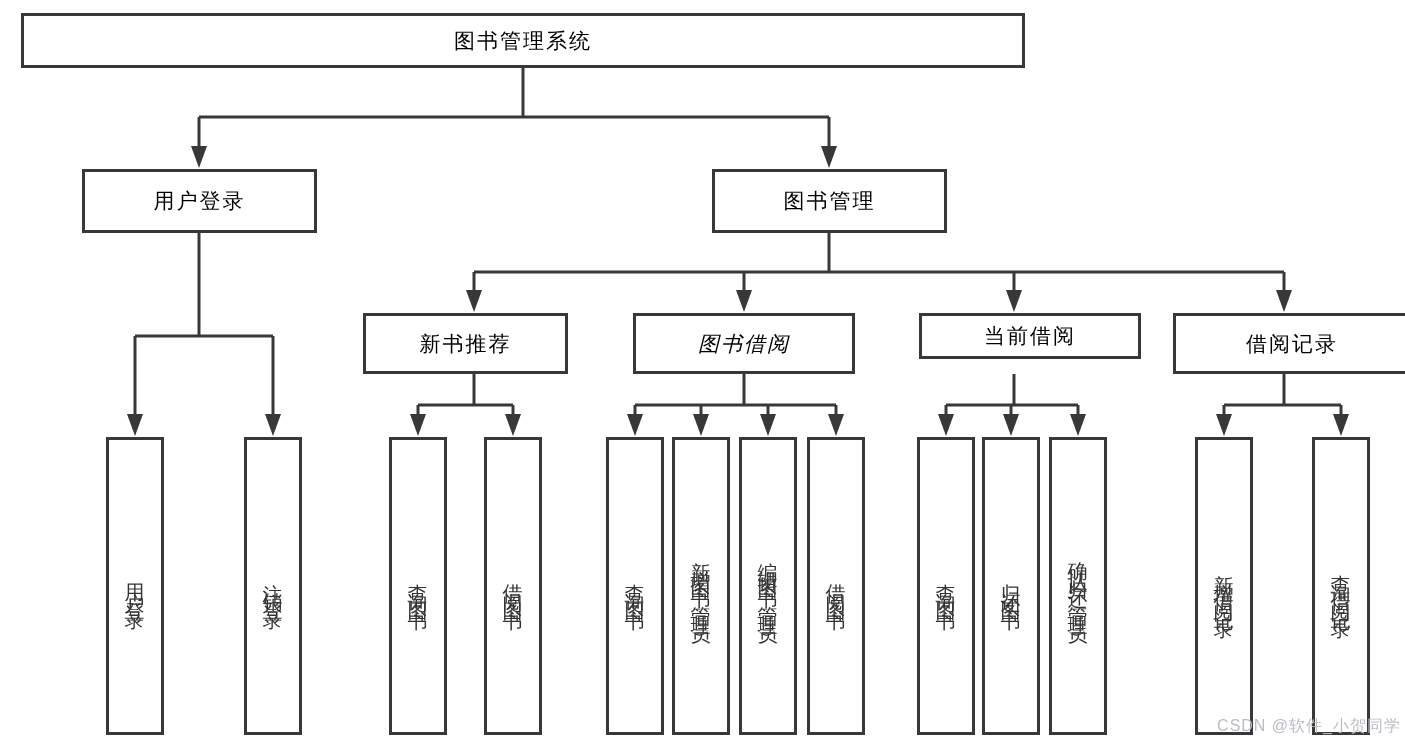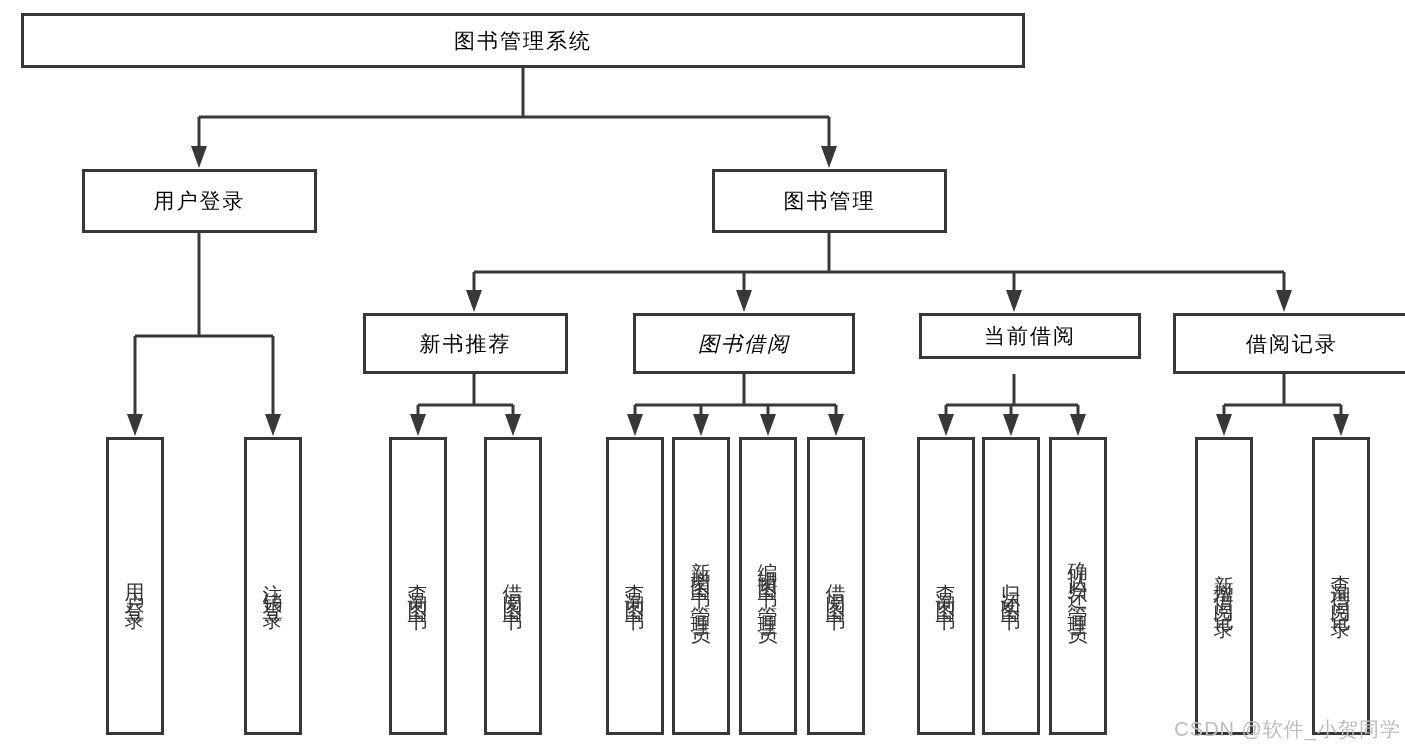--- a/index.html
+++ b/index.html
@@ -33,21 +33,21 @@
     z-index: 2;
   }
   .leaf .vtext {
     writing-mode: vertical-rl; text-orientation: mixed;
     font-size: 20px; line-height: 1; letter-spacing: 9px;
     color: #333333; white-space: nowrap;
   }
 
   .watermark {
     position: absolute; top: 716px; right: 4px;
-    font-size: 20px; color: #b9bdc3; letter-spacing: 1px;
+    font-size: 16px; color: #b9bdc3; letter-spacing: 1px;
     z-index: 5; white-space: nowrap;
   }
 </style>
 </head>
 <body>
 
 <div id="canvas">
 
   <svg class="connectors" viewBox="0 0 1405 747">
 

